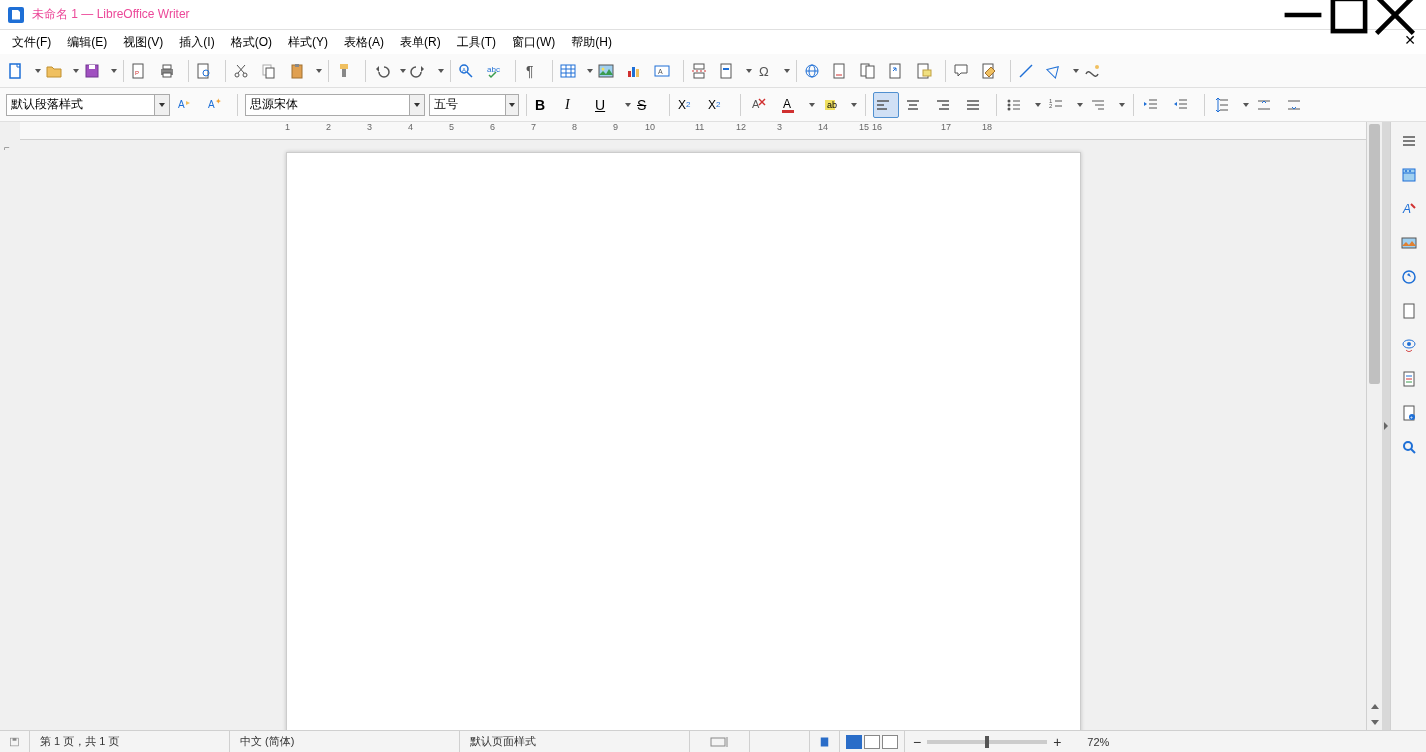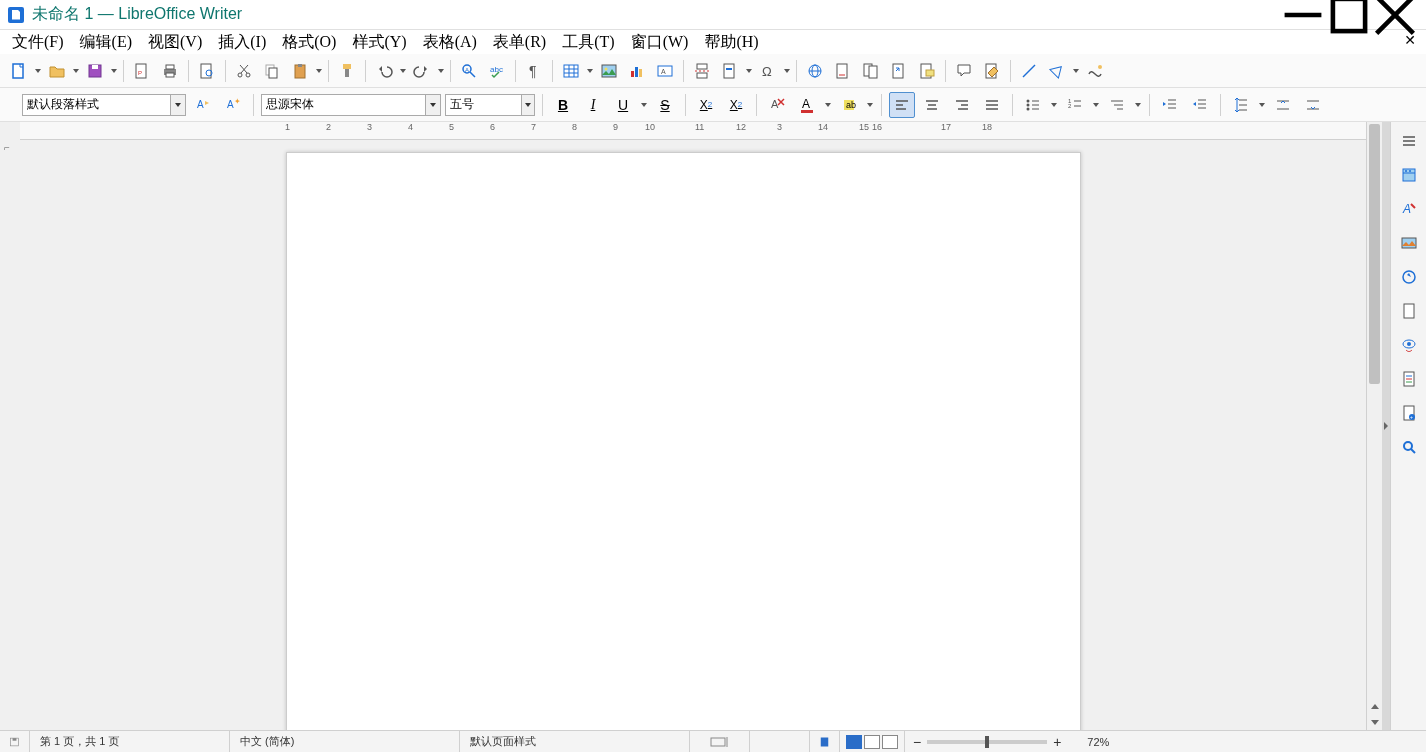--- a/index.html
+++ b/index.html
@@ -1,37 +1,37 @@
 <!DOCTYPE html>
 <html><head>
 <meta charset="utf-8">
 <style>
 * { margin: 0; padding: 0; box-sizing: border-box; font-family: "Segoe UI", Arial, sans-serif; }
 body { width: 1426px; height: 752px; background: #fff; overflow: hidden; font-size: 12px; }
 
 .titlebar { height: 30px; background: #fff; display: flex; align-items: center; padding: 0 8px; border-bottom: 1px solid #e0e0e0; }
 .titlebar .app-icon { width: 16px; height: 16px; background: #1e6fd6; border-radius: 2px; display: flex; align-items: center; justify-content: center; margin-right: 8px; }
 .titlebar .app-icon::before { content: ""; width: 8px; height: 10px; background: #fff; clip-path: polygon(0 0, 70% 0, 100% 25%, 100% 100%, 0 100%); }
-.titlebar .title { flex: 1; font-size: 16px; color: #0f766e; }
+.titlebar .title { flex: 1; font-size: 12px; color: #ec4899; }
 .win-controls { display: flex; gap: 0; }
 .win-btn { width: 46px; height: 30px; display: flex; align-items: center; justify-content: center; cursor: pointer; }
 
 .menubar { height: 24px; display: flex; align-items: center; padding: 0 4px; position: relative; }
-.menu-item { padding: 2px 8px; font-size: 16px; cursor: pointer; font-family: Liberation Serif, serif; }
+.menu-item { padding: 2px 8px; font-size: 12px; cursor: pointer; }
 .menu-close { position: absolute; right: 10px; top: 2px; font-size: 14px; cursor: pointer; }
 
 .toolbar { height: 34px; display: flex; align-items: center; padding: 2px 6px; gap: 2px; border-bottom: 1px solid #e0e0e0; background:#fafafa; }
-.tb-btn { min-width: 26px; height: 26px; display: flex; align-items: center; justify-content: center; cursor: pointer; border: 1px solid transparent; border-radius: 2px; position: relative; text-decoration: underline; }
+.tb-btn { min-width: 26px; height: 26px; display: flex; align-items: center; justify-content: flex-start; cursor: pointer; border: 1px solid transparent; border-radius: 2px; position: relative; }
 .tb-btn.active { background: #d0e0f5; border-color: #5090d0; }
 .tb-btn svg { width: 18px; height: 18px; }
 .tb-sep { width: 1px; height: 22px; background: #d0d0d0; margin: 0 3px; }
 .dd { width: 8px; display: flex; align-items: center; justify-content: center; }
 .dd::after { content: ""; border-left: 3px solid transparent; border-right: 3px solid transparent; border-top: 4px solid #555; }
 
-.fmtbar { height: 34px; display: flex; align-items: center; padding: 2px 22px; gap: 4px; border-bottom: 1px solid #e0e0e0; background:#fafafa; }
+.fmtbar { height: 34px; display: flex; align-items: center; padding: 2px 6px; gap: 4px; border-bottom: 1px solid #e0e0e0; background:#fafafa; }
 .combo { height: 22px; border: 1px solid #aaa; background: #fff; display: flex; align-items: center; font-size: 12px; }
 .combo input { border: none; outline: none; padding: 0 4px; font-size: 12px; width: 100%; }
 .combo .cb-btn { width: 16px; height: 100%; border-left: 1px solid #aaa; background: #f0f0f0; display: flex; align-items: center; justify-content: center; cursor: pointer; }
 .combo .cb-btn::after { content: ""; border-left: 3px solid transparent; border-right: 3px solid transparent; border-top: 4px solid #333; }
 
 .workspace { display: flex; height: calc(752px - 30px - 24px - 34px - 34px - 22px); }
 .editor-area { flex: 1; background: #f0f0f0; position: relative; overflow: hidden; }
 .ruler { height: 18px; background: #f8f8f8; border-bottom: 1px solid #d0d0d0; position: relative; margin-left: 20px; }
 .ruler-track { position: absolute; left: 265px; right: 0; top: 0; height: 100%; }
 .ruler-tick { position: absolute; top: 0; font-size: 9px; color: #666; }

